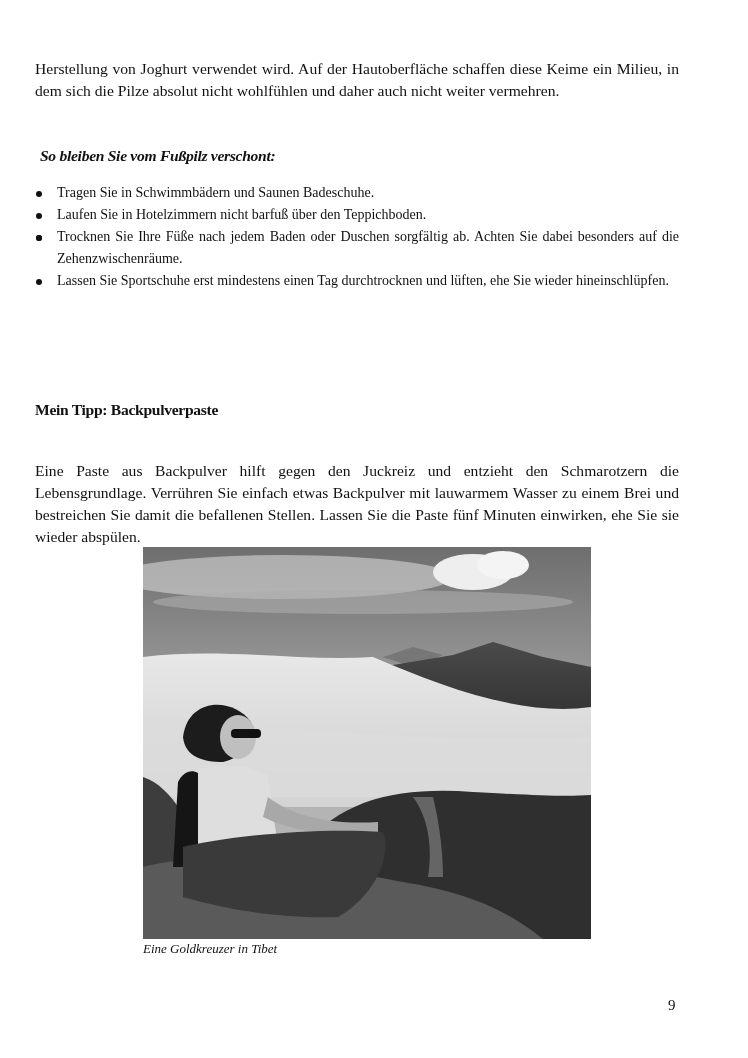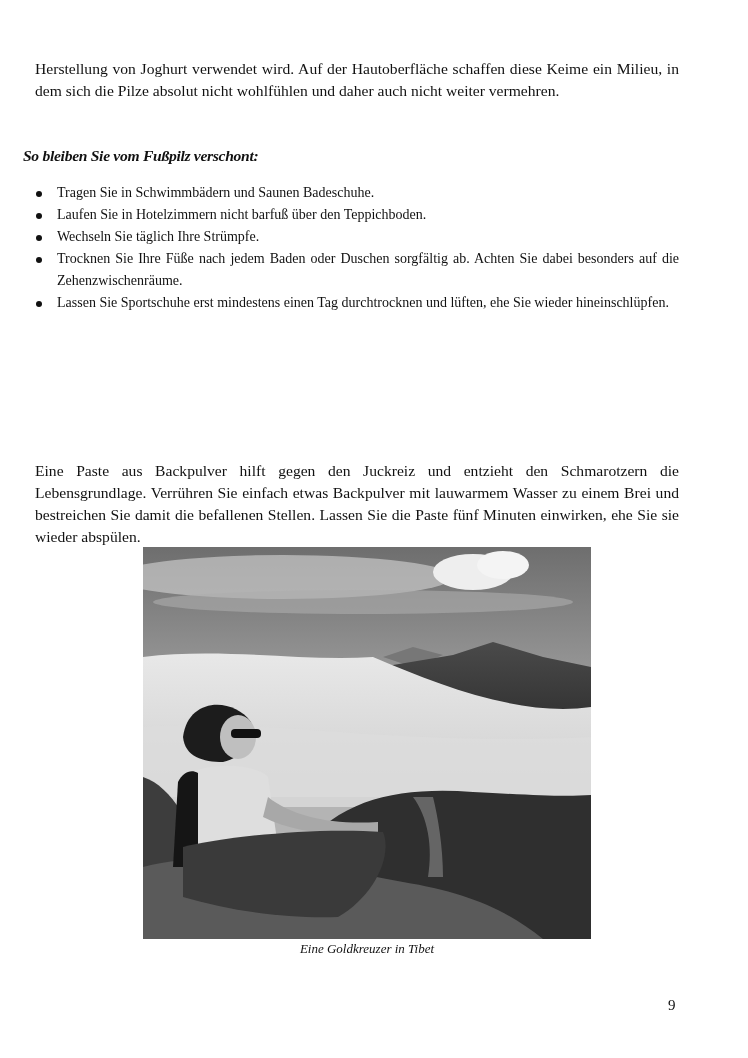--- a/index.html
+++ b/index.html
@@ -9,21 +9,21 @@
     color: #111111;
   }
   .page { position: absolute; left: 0; top: 0; width: 748px; height: 903px; }
   .p {
     position: absolute; left: 35px; width: 644px;
     font-size: 15.6px; line-height: 22px; text-align: justify;
     margin: 0;
   }
   .p1 { top: 58px; }
   .heading-italic {
-    position: absolute; left: 23px; top: 145px;
+    position: absolute; left: 40px; top: 145px;
     font-size: 15.6px; line-height: 22px; font-style: italic; font-weight: bold;
     letter-spacing: -0.3px;
   }
   .bullets {
     position: absolute; left: 35px; top: 182px; width: 644px;
     margin: 0; padding: 0; list-style: none;
     font-size: 14px; line-height: 22px;
   }
   .bullets li { position: relative; padding-left: 22px; text-align: justify; }
   .bullets li .dot {
@@ -34,44 +34,45 @@
     position: absolute; left: 35px; top: 399px;
     font-size: 15.6px; line-height: 22px; font-weight: bold; letter-spacing: -0.3px;
   }
   .p2 { top: 460px; }
   .photo {
     position: absolute; left: 143px; top: 547px; width: 448px; height: 392px;
     overflow: hidden; background: #888;
   }
   .photo svg { display: block; width: 448px; height: 392px; }
   .caption {
-    position: absolute; left: 143px; top: 940px; width: 448px; text-align: center;
+    position: absolute; left: 143px; top: 940px; width: 448px; 
     font-size: 13px; line-height: 18px; font-style: italic;
   }
   .page-number {
     position: absolute; left: 668px; top: 996px; font-size: 15px; line-height: 18px;
   }
 </style>
 </head>
 <body>
 
 <div class="page">
 
   <p class="p p1">Herstellung von Joghurt verwendet wird. Auf der Hautoberfläche schaffen diese Keime ein Milieu, in dem sich die Pilze absolut nicht wohlfühlen und daher auch nicht weiter vermehren.</p>
 
   <div class="heading-italic">So bleiben Sie vom Fußpilz verschont:</div>
 
   <ul class="bullets">
     <li><span class="dot"></span><span>Tragen Sie in Schwimmbädern und Saunen Badeschuhe.</span></li>
     <li><span class="dot"></span><span>Laufen Sie in Hotelzimmern nicht barfuß über den Teppichboden.</span></li>
-    <li><span class="dot"></span><span>Wechseln Sie täglich Ihre Strümpfe.</span></li>
+    <li><span class="dot"></span></li>
     <li><span class="dot"></span><span>Trocknen Sie Ihre Füße nach jedem Baden oder Duschen sorgfältig ab. Achten Sie dabei besonders auf die Zehenzwischenräume.</span></li>
     <li><span class="dot"></span><span>Lassen Sie Sportschuhe erst mindestens einen Tag durchtrocknen und lüften, ehe Sie wieder hineinschlüpfen.</span></li>
   </ul>
 
+  <div class="heading-bold">Mein Tipp: Backpulverpaste</div>
 
   <p class="p p2">Eine Paste aus Backpulver hilft gegen den Juckreiz und entzieht den Schmarotzern die Lebensgrundlage. Verrühren Sie einfach etwas Backpulver mit lauwarmem Wasser zu einem Brei und bestreichen Sie damit die befallenen Stellen. Lassen Sie die Paste fünf Minuten einwirken, ehe Sie sie wieder abspülen.</p>
 
   <div class="photo">
     <svg viewBox="0 0 448 392" xmlns="http://www.w3.org/2000/svg">
       <defs>
         <linearGradient id="sky" x1="0" y1="0" x2="0" y2="1">
           <stop offset="0" stop-color="#6e6e6e"></stop>
           <stop offset="0.35" stop-color="#9a9a9a"></stop>
           <stop offset="0.6" stop-color="#b4b4b4"></stop>

